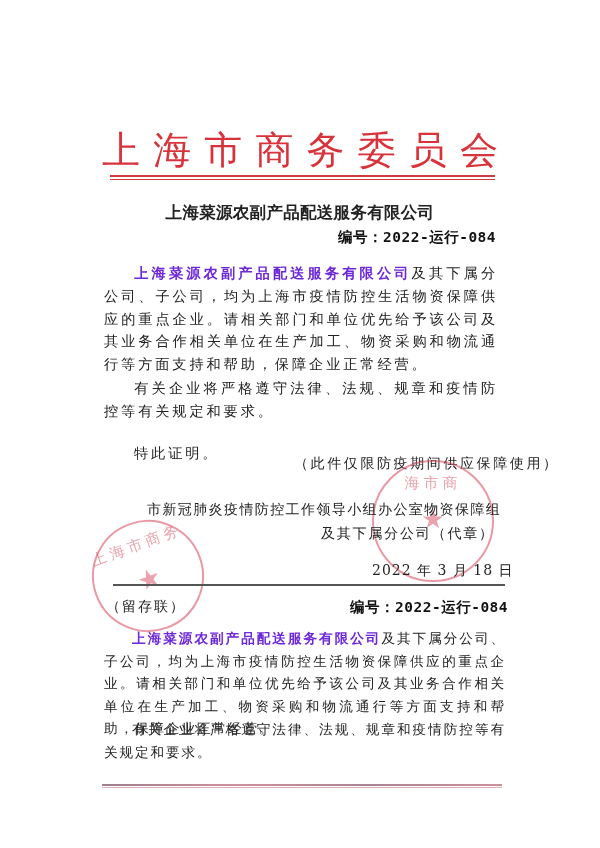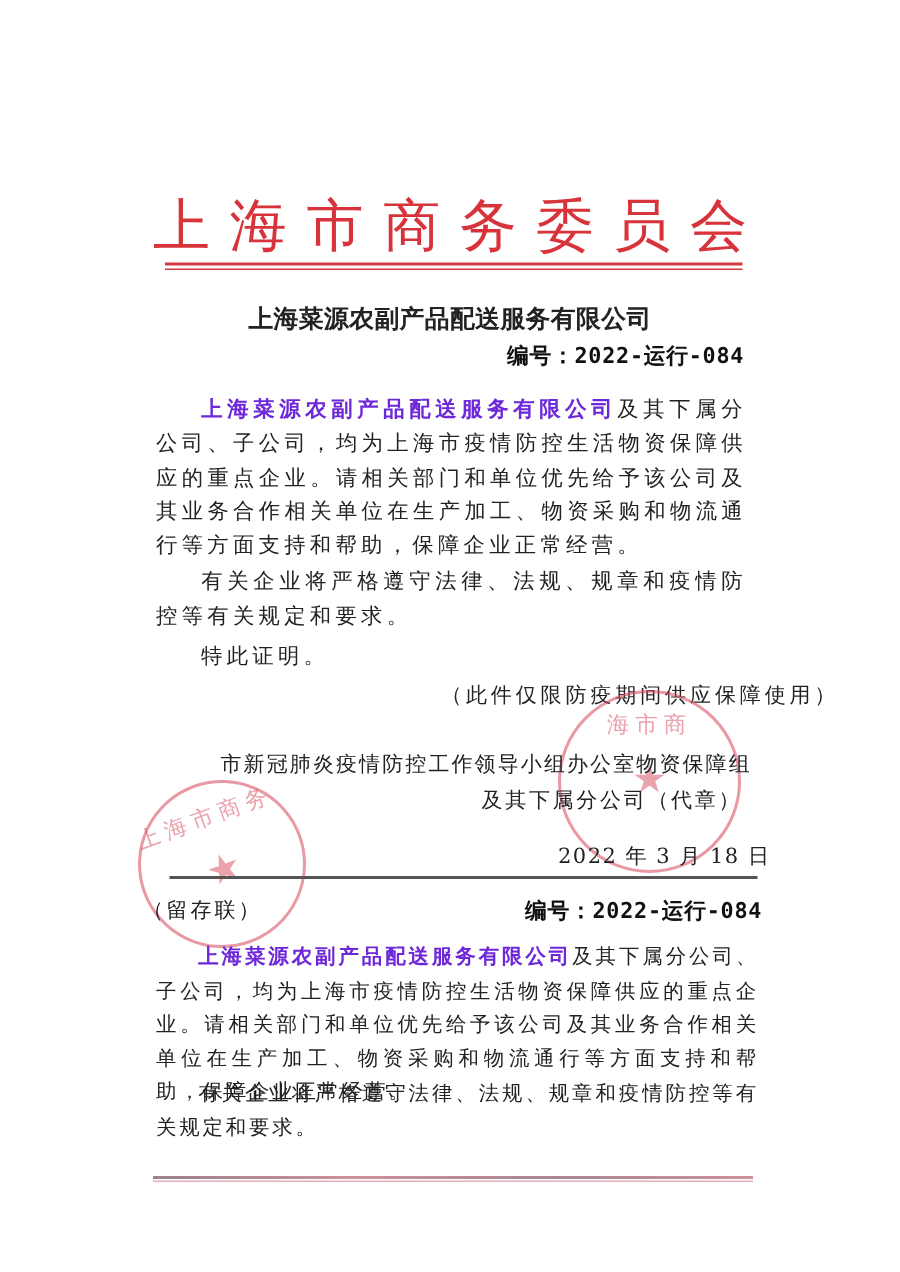--- a/index.html
+++ b/index.html
@@ -30,21 +30,21 @@
   }
   .company {
     text-underline-offset: 3px; font-weight: bold; color: #6d28d9;
   }
   .indent { display: inline-block; width: 30px; }
   .note { left: 258px; top: 455px; font-size: 14px; color: #222; letter-spacing: 2.6px; margin-left: 36px; }
   .sig1 { left: 147px; top: 501px; font-size: 14px; color: #222; letter-spacing: 1.4px; }
   .sig2 { left: 321px; top: 525px; font-size: 14px; color: #222; letter-spacing: 1.8px; }
   .sig3 { left: 372px; top: 550px; font-size: 14px; color: #222; letter-spacing: 1px; margin-top: 12px; }
   .sep-line { left: 113px; top: 584px; width: 392px; height: 1.5px; background: #555; }
-  .stub-label { left: 95px; top: 598px; font-size: 14px; color: #222; letter-spacing: 2px; }
+  .stub-label { left: 106px; top: 598px; font-size: 14px; color: #222; letter-spacing: 2px; }
   .stub-number {
     left: 350px; top: 598px; font-size: 14.5px; color: #111; letter-spacing: 0.5px;
     font-family: "DejaVu Sans Mono", monospace; font-weight: bold;
   }
   .stub-text {
     left: 104px; width: 402px; font-size: 13.6px; line-height: 22.5px; color: #222;
     letter-spacing: 1.9px; text-align: justify;
   }
   .bottom-rule { left: 102px; top: 784px; width: 400px; height: 2px;
     background: linear-gradient(90deg, #8a6b78, #c57d8a, #9a7080, #c57d8a); opacity: 0.85; }
@@ -76,21 +76,21 @@
 
 <div class="abs doc-title">上海菜源农副产品配送服务有限公司</div>
 <div class="abs doc-number">编号：2022-运行-084</div>
 
 <div class="abs body-text" style="top:262px;">
   <span class="indent"></span><span class="company">上海菜源农副产品配送服务有限公司</span><span>及其下属分公司、子公司，均为上海市疫情防控生活物资保障供应的重点企业。请相关部门和单位优先给予该公司及其业务合作相关单位在生产加工、物资采购和物流通行等方面支持和帮助，保障企业正常经营。</span>
 </div>
 <div class="abs body-text" style="top:377px;">
   <span class="indent"></span><span>有关企业将严格遵守法律、法规、规章和疫情防控等有关规定和要求。</span>
 </div>
-<div class="abs body-text" style="top:427px;">
+<div class="abs body-text" style="top:442px;">
   <span class="indent"></span><span>特此证明。</span>
 </div>
 <div class="abs note">（此件仅限防疫期间供应保障使用）</div>
 
 <div class="abs seal seal-left">
   <div class="seal-text">上海市商务</div>
   <div class="seal-star">★</div>
 </div>
 <div class="abs seal seal-right">
   <div class="seal-text">海市商</div>

